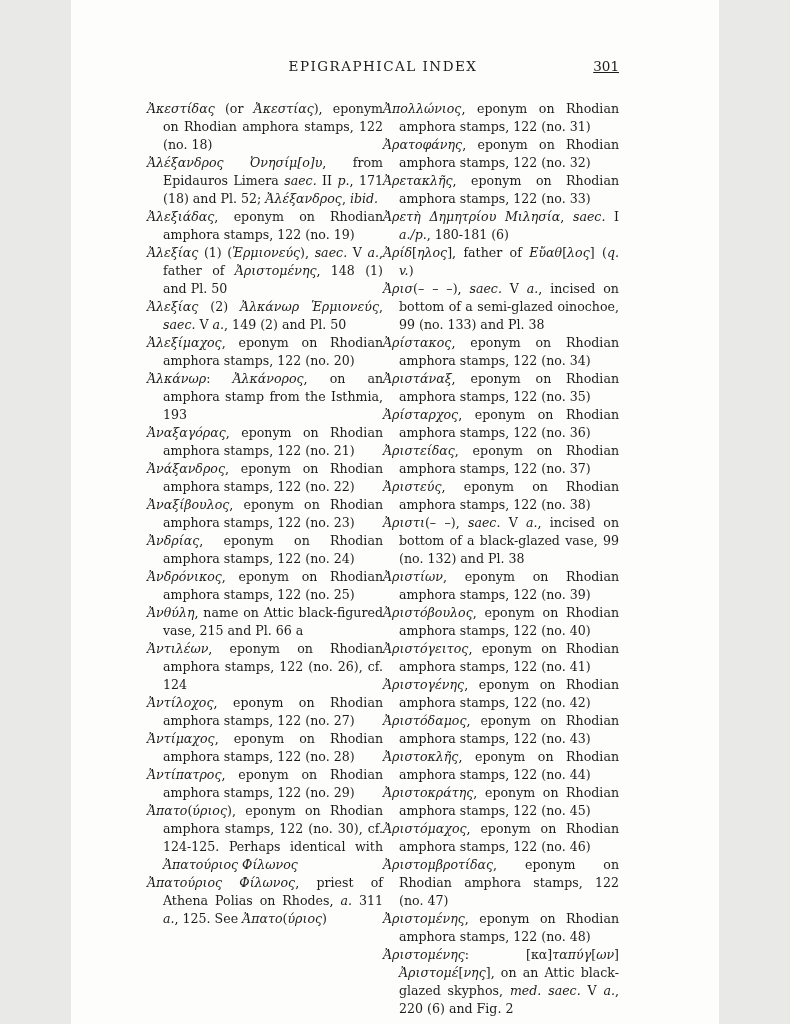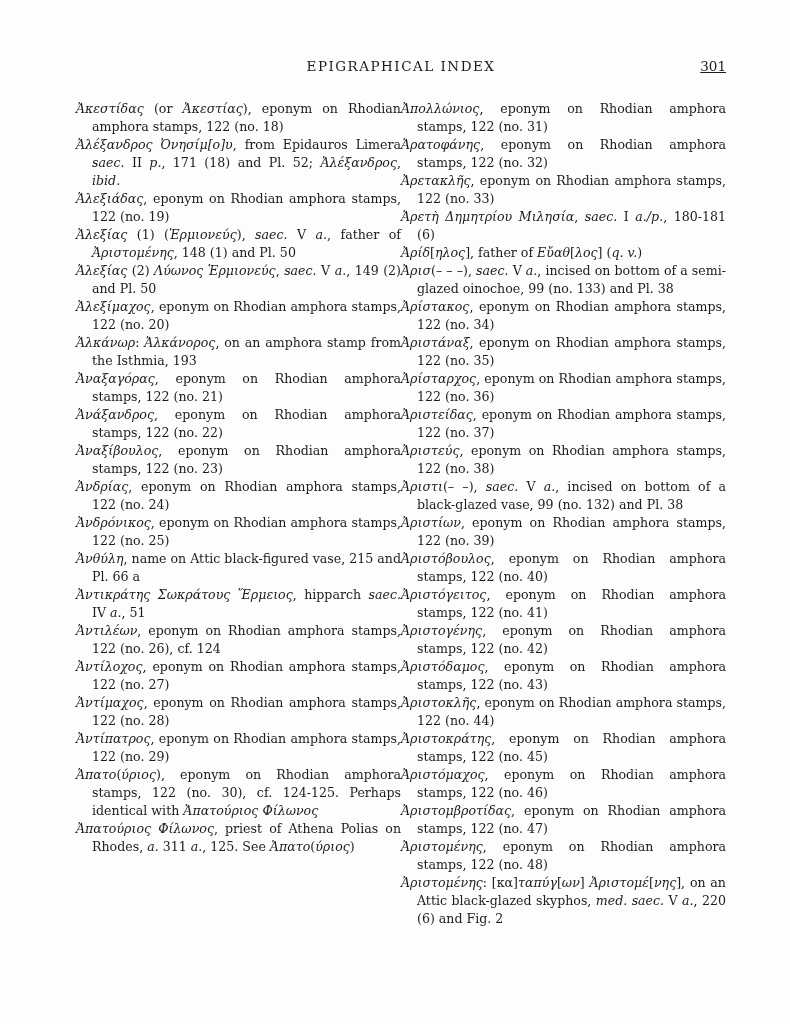--- a/index.html
+++ b/index.html
@@ -2,26 +2,26 @@
 <html><head>
 <meta charset="utf-8">
 <style>
   html, body {
     margin: 0;
     padding: 0;
     background: #e9e9e7;
   }
   .page {
     position: relative;
-    width: 790px;
+    width: 648px;
     height: 1024px;
     margin: 0 auto;
     background: #fdfdfc;
     box-sizing: border-box;
-    padding: 58px 64px 40px 76px;
+    padding: 58px 100px 40px 76px;
     font-family: "DejaVu Serif", "Liberation Serif", serif;
     color: #1c1c1c;
     overflow: hidden;
   }
   .header-row {
     position: relative;
     height: 20px;
     margin-bottom: 22px;
   }
   .running-head {
@@ -67,30 +67,29 @@
   <div class="header-row">
     <span class="running-head">EPIGRAPHICAL INDEX</span>
     <span class="page-number">301</span>
   </div>
   <div class="columns">
     <div class="col" id="col-left">
         <p class="entry"><i>Ἀκεστίδας</i> (or <i>Ἀκεστίας</i>), eponym on Rhodian amphora stamps, 122 (no. 18)</p>
         <p class="entry"><i>Ἀλέξανδρος Ὀνησίμ[ο]υ</i>, from Epidauros Limera <i>saec.</i> II <i>p.</i>, 171 (18) and Pl. 52; <i>Ἀλέξανδρος</i>, <i>ibid.</i></p>
         <p class="entry"><i>Ἀλεξιάδας</i>, eponym on Rhodian amphora stamps, 122 (no. 19)</p>
         <p class="entry"><i>Ἀλεξίας</i> (1) (<i>Ἑρμιονεύς</i>), <i>saec.</i> V <i>a.</i>, father of <i>Ἀριστομένης</i>, 148 (1) and Pl. 50</p>
-        <p class="entry"><i>Ἀλεξίας</i> (2) <i>Λύωνος Ἑρμιονεύς</i>, <i>saec.</i> V <i>a.</i>, 149 (2) and Pl. 50</p>
+        <p class="entry"><i>Ἀλεξίας</i> (2) <i>Ἀλκάνωρ Ἑρμιονεύς</i>, <i>saec.</i> V <i>a.</i>, 149 (2) and Pl. 50</p>
         <p class="entry"><i>Ἀλεξίμαχος</i>, eponym on Rhodian amphora stamps, 122 (no. 20)</p>
         <p class="entry"><i>Ἀλκάνωρ</i>: <i>Ἀλκάνορος</i>, on an amphora stamp from the Isthmia, 193</p>
         <p class="entry"><i>Ἀναξαγόρας</i>, eponym on Rhodian amphora stamps, 122 (no. 21)</p>
         <p class="entry"><i>Ἀνάξανδρος</i>, eponym on Rhodian amphora stamps, 122 (no. 22)</p>
         <p class="entry"><i>Ἀναξίβουλος</i>, eponym on Rhodian amphora stamps, 122 (no. 23)</p>
         <p class="entry"><i>Ἀνδρίας</i>, eponym on Rhodian amphora stamps, 122 (no. 24)</p>
         <p class="entry"><i>Ἀνδρόνικος</i>, eponym on Rhodian amphora stamps, 122 (no. 25)</p>
         <p class="entry"><i>Ἀνθύλη</i>, name on Attic black-figured vase, 215 and Pl. 66 a</p>
-        <p class="entry"><i>Ἀντικράτης Σωκράτους Ἕρμειος</i>, hipparch <i>saec.</i> IV <i>a.</i>, 51</p>
         <p class="entry"><i>Ἀντιλέων</i>, eponym on Rhodian amphora stamps, 122 (no. 26), cf. 124</p>
         <p class="entry"><i>Ἀντίλοχος</i>, eponym on Rhodian amphora stamps, 122 (no. 27)</p>
         <p class="entry"><i>Ἀντίμαχος</i>, eponym on Rhodian amphora stamps, 122 (no. 28)</p>
         <p class="entry"><i>Ἀντίπατρος</i>, eponym on Rhodian amphora stamps, 122 (no. 29)</p>
         <p class="entry"><i>Ἀπατο</i>(<i>ύριος</i>), eponym on Rhodian amphora stamps, 122 (no. 30), cf. 124-125. Perhaps identical with <i>Ἀπατούριος Φίλωνος</i></p>
         <p class="entry"><i>Ἀπατούριος Φίλωνος</i>, priest of Athena Polias on Rhodes, <i>a.</i> 311 <i>a.</i>, 125. See <i>Ἀπατο</i>(<i>ύριος</i>)</p>
       </div>
     <div class="col" id="col-right">
         <p class="entry"><i>Ἀπολλώνιος</i>, eponym on Rhodian amphora stamps, 122 (no. 31)</p>
         <p class="entry"><i>Ἀρατοφάνης</i>, eponym on Rhodian amphora stamps, 122 (no. 32)</p>

